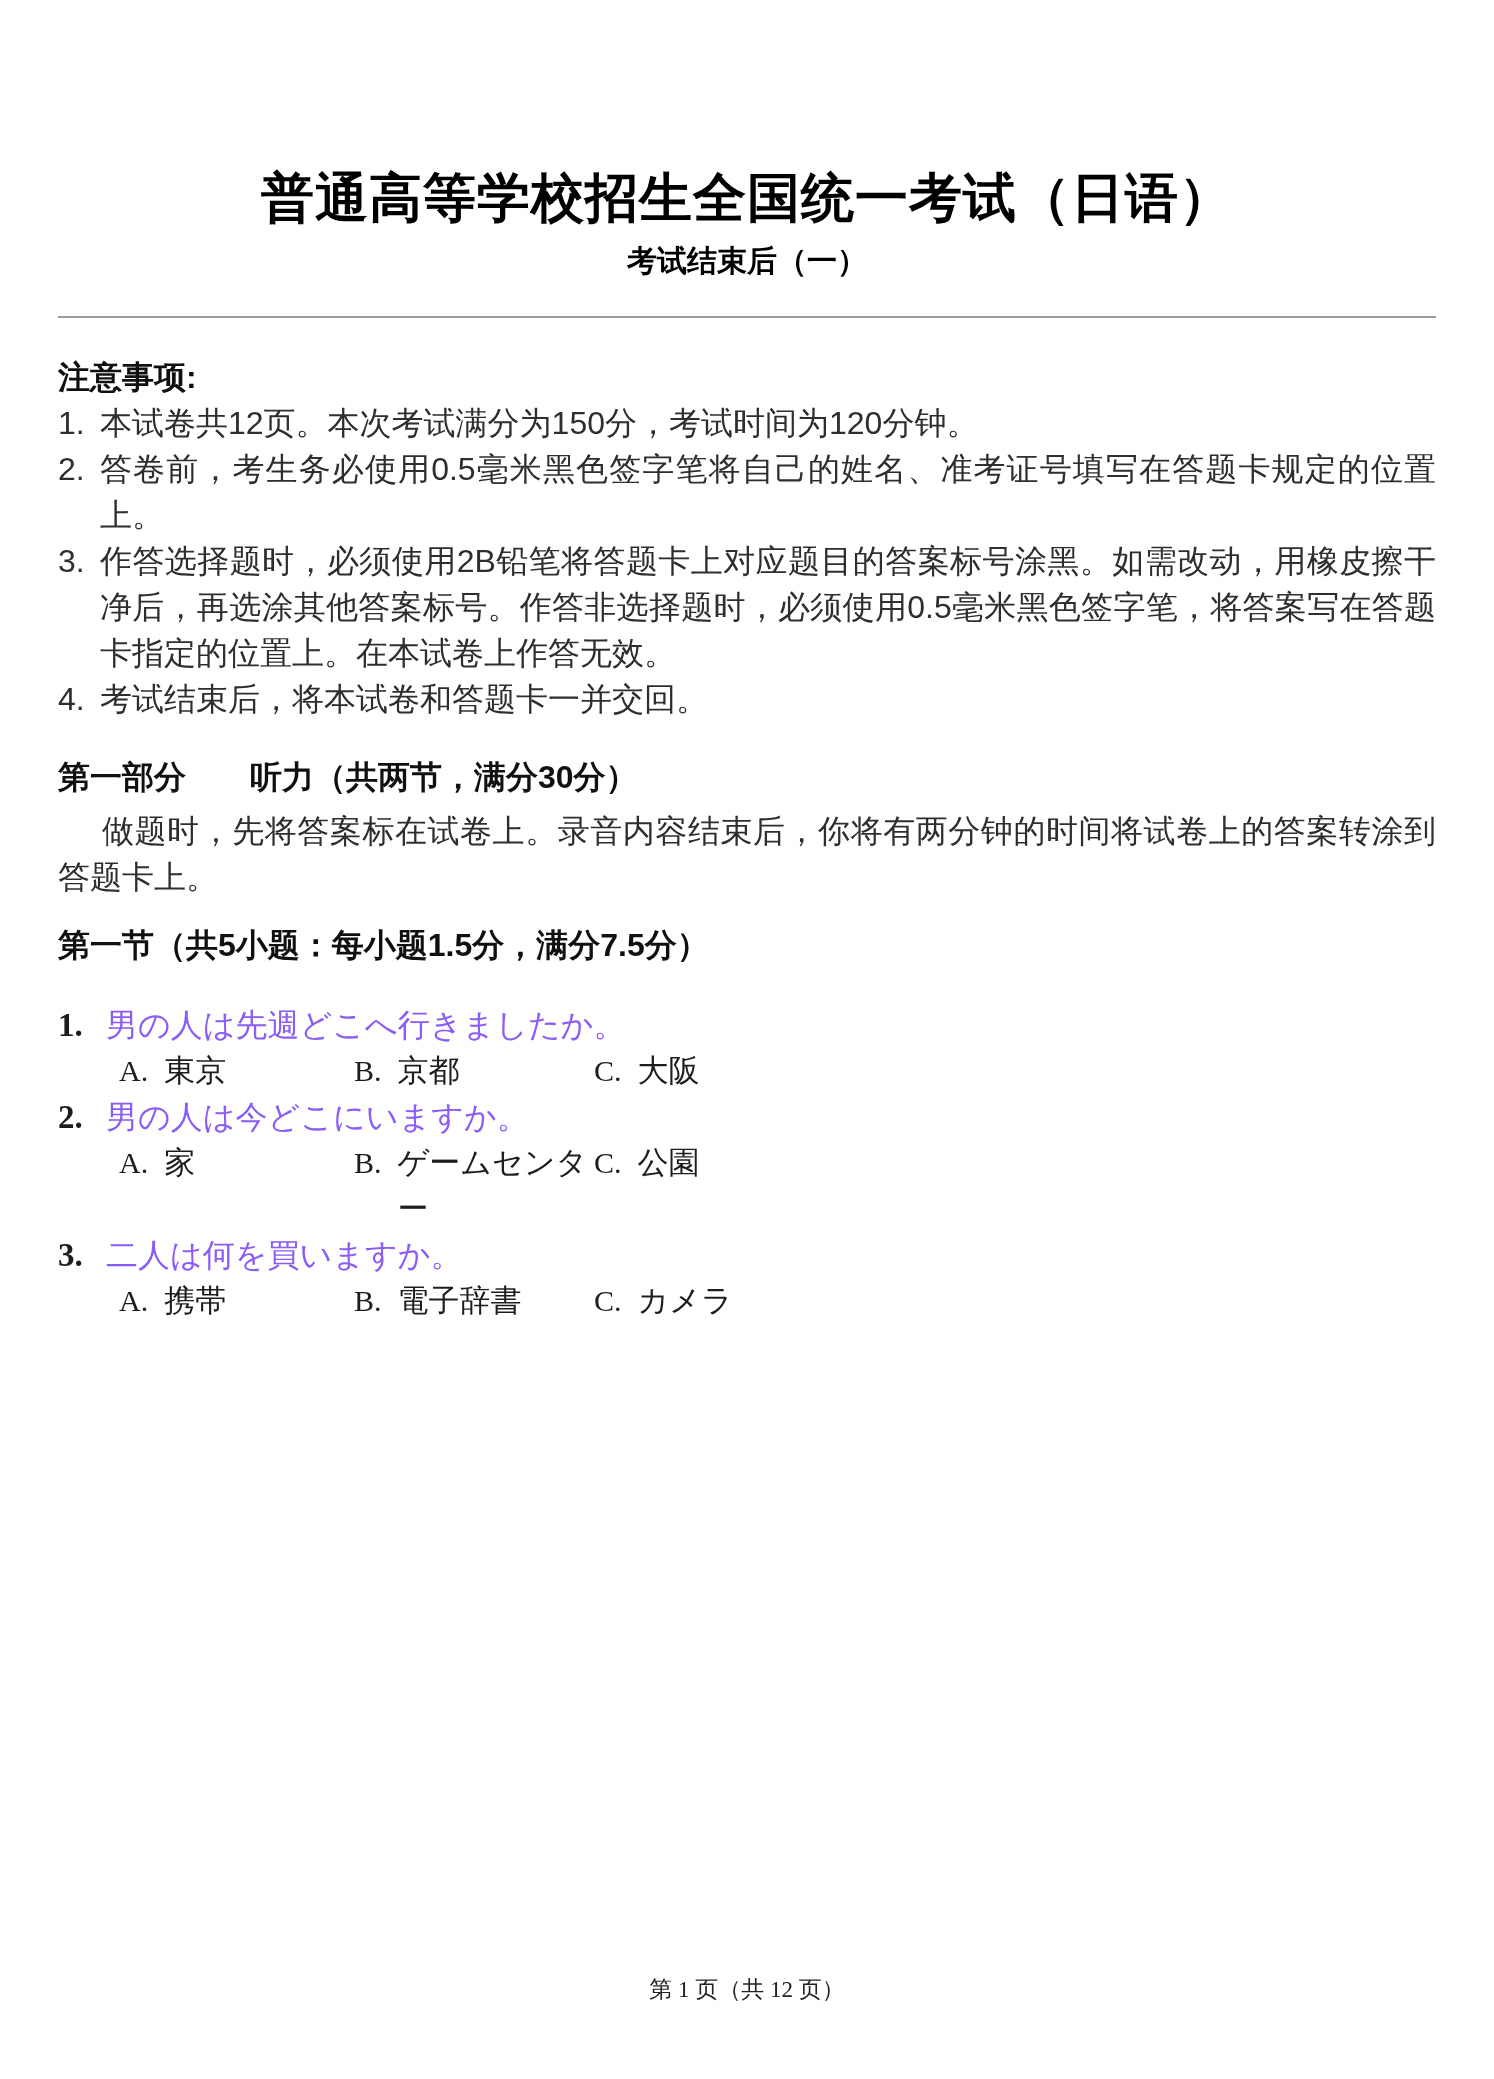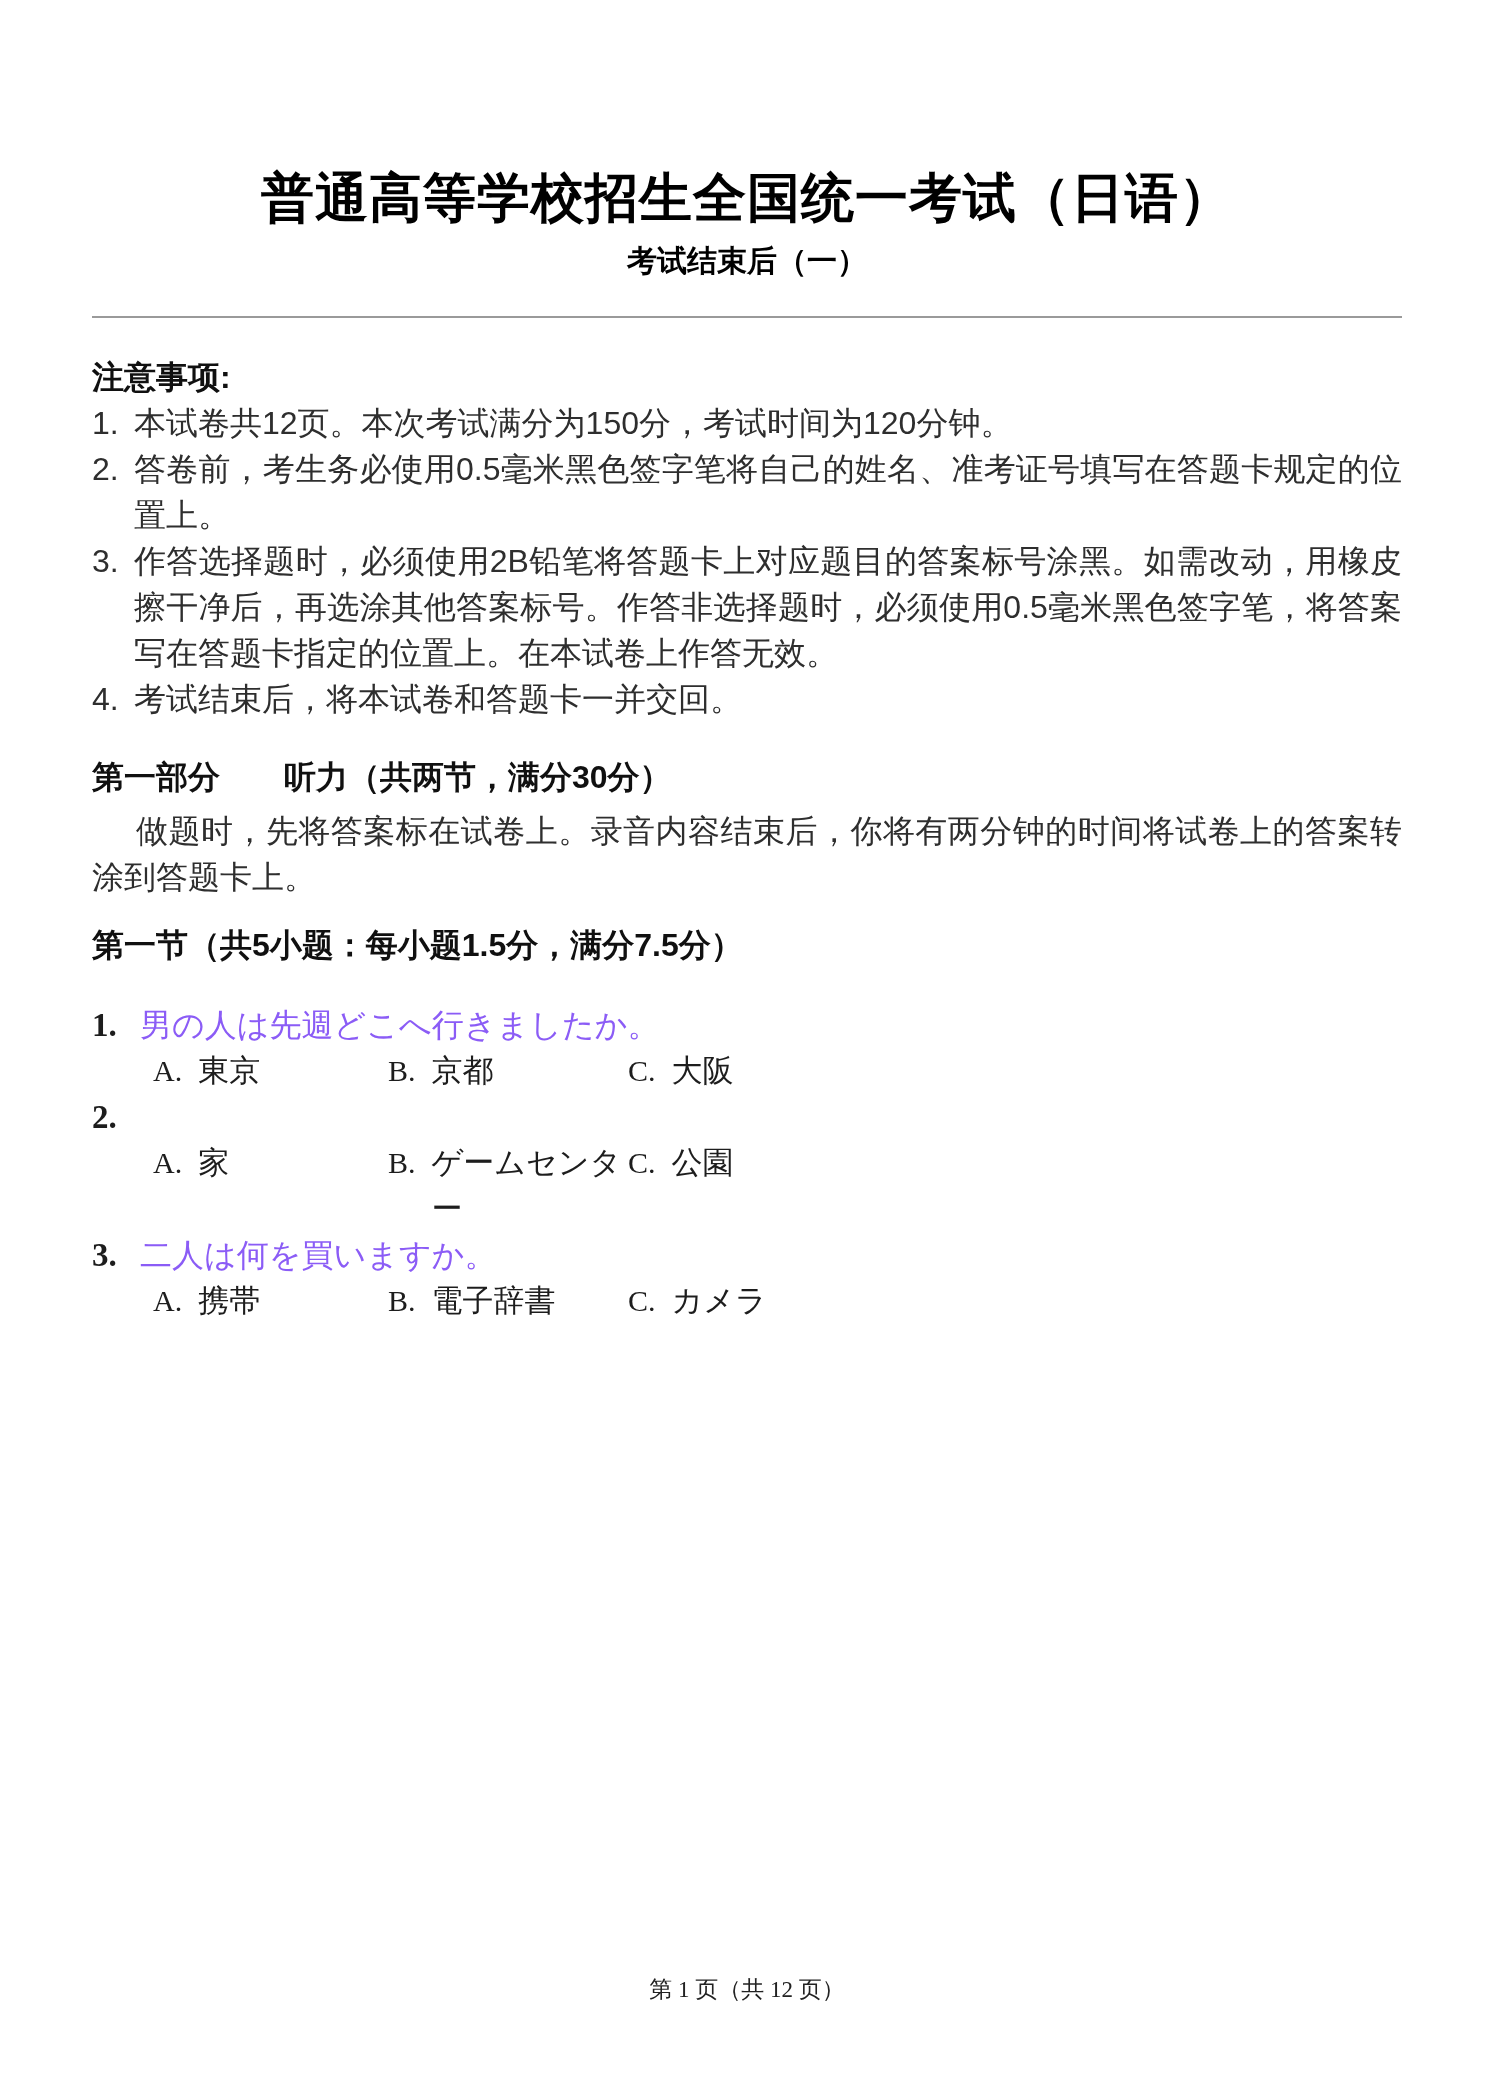--- a/index.html
+++ b/index.html
@@ -1,19 +1,19 @@
 <!DOCTYPE html>
 <html><head>
 <meta charset="utf-8">
 <style>
   html,body{margin:0;padding:0;background:#ffffff;}
   .page{
     width:1494px;height:2079px;background:#ffffff;position:relative;
     font-family:"Liberation Sans","DejaVu Sans",sans-serif;
-    color:#2e2e2e;padding:0 92px;box-sizing:border-box;overflow:hidden;
+    color:#2e2e2e;padding:0 58px;box-sizing:border-box;overflow:hidden;
   }
   .title{
     margin:168px 0 0;text-align:center;font-size:53px;line-height:1.12;
     font-weight:700;color:#000;letter-spacing:1px;
   }
   .subtitle{margin:14px 0 0;text-align:center;font-size:30px;font-weight:700;color:#000;}
   .rule{border:0;border-top:2px solid #9a9a9a;margin:34px 0 0;}
   .body-text{font-size:32px;line-height:46px;}
   .notice-heading{margin-top:36px;font-weight:700;font-size:32px;line-height:46px;color:#101010;}
   .notice-intro{margin:0;}
@@ -95,20 +95,21 @@
           <span class="opt opt-c">
             <span class="opt-label">C.</span>
             <span class="opt-text">大阪</span>
           </span>
         </div>
       </div>
 
       <div class="question">
         <div class="q-line">
           <span class="q-num">2.</span>
+          <span class="q-text">男の人は今どこにいますか。</span>
         </div>
         <div class="q-options">
           <span class="opt opt-a">
             <span class="opt-label">A.</span>
             <span class="opt-text">家</span>
           </span>
           <span class="opt opt-b">
             <span class="opt-label">B.</span>
             <span class="opt-text">ゲームセンター</span>
           </span>

